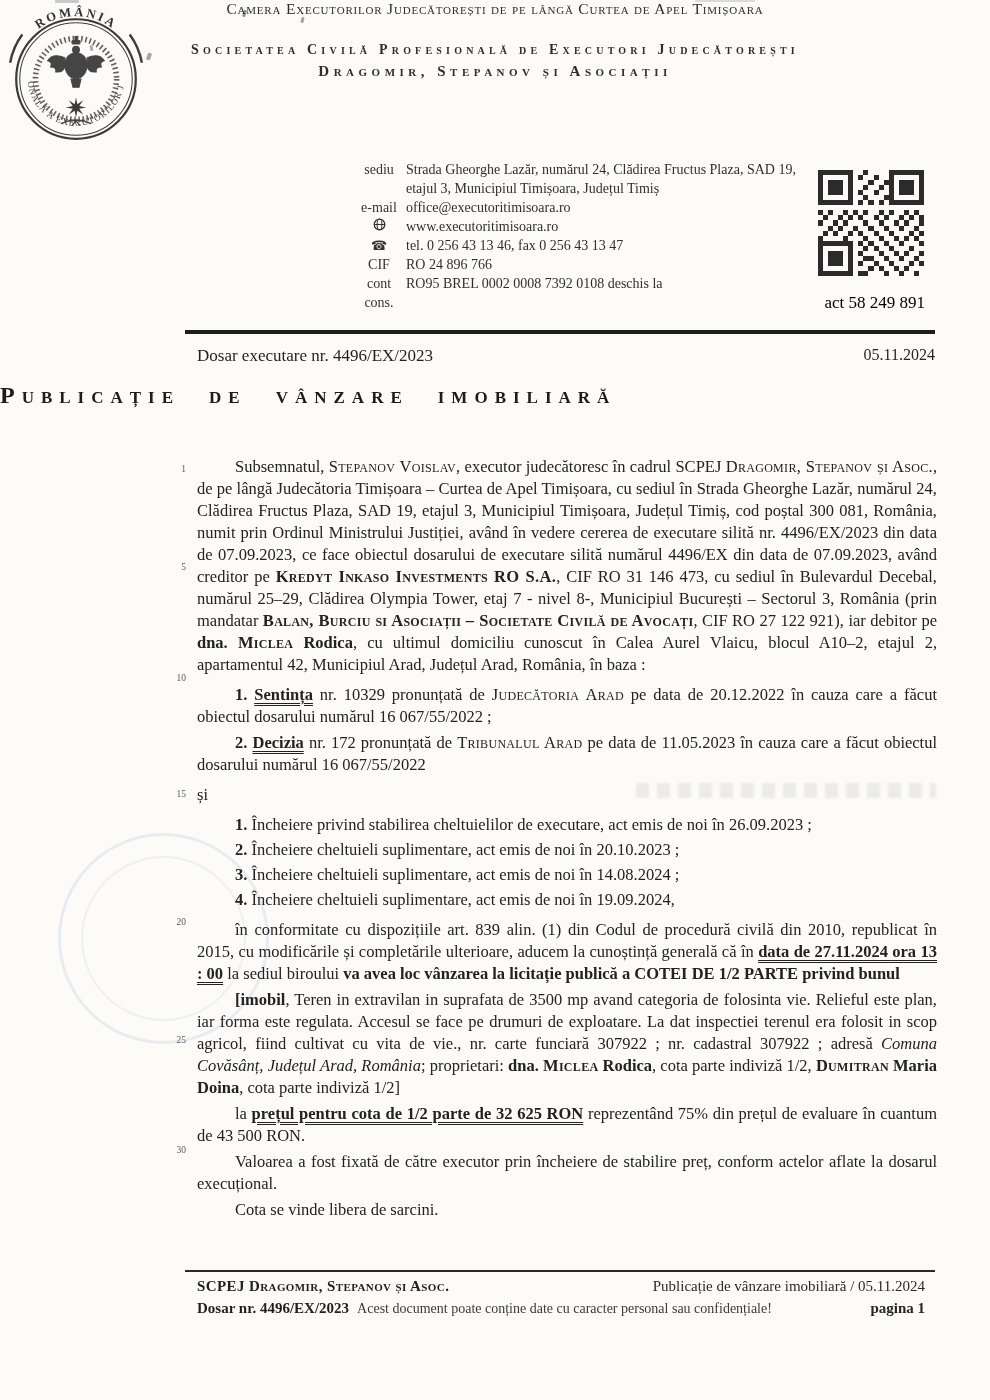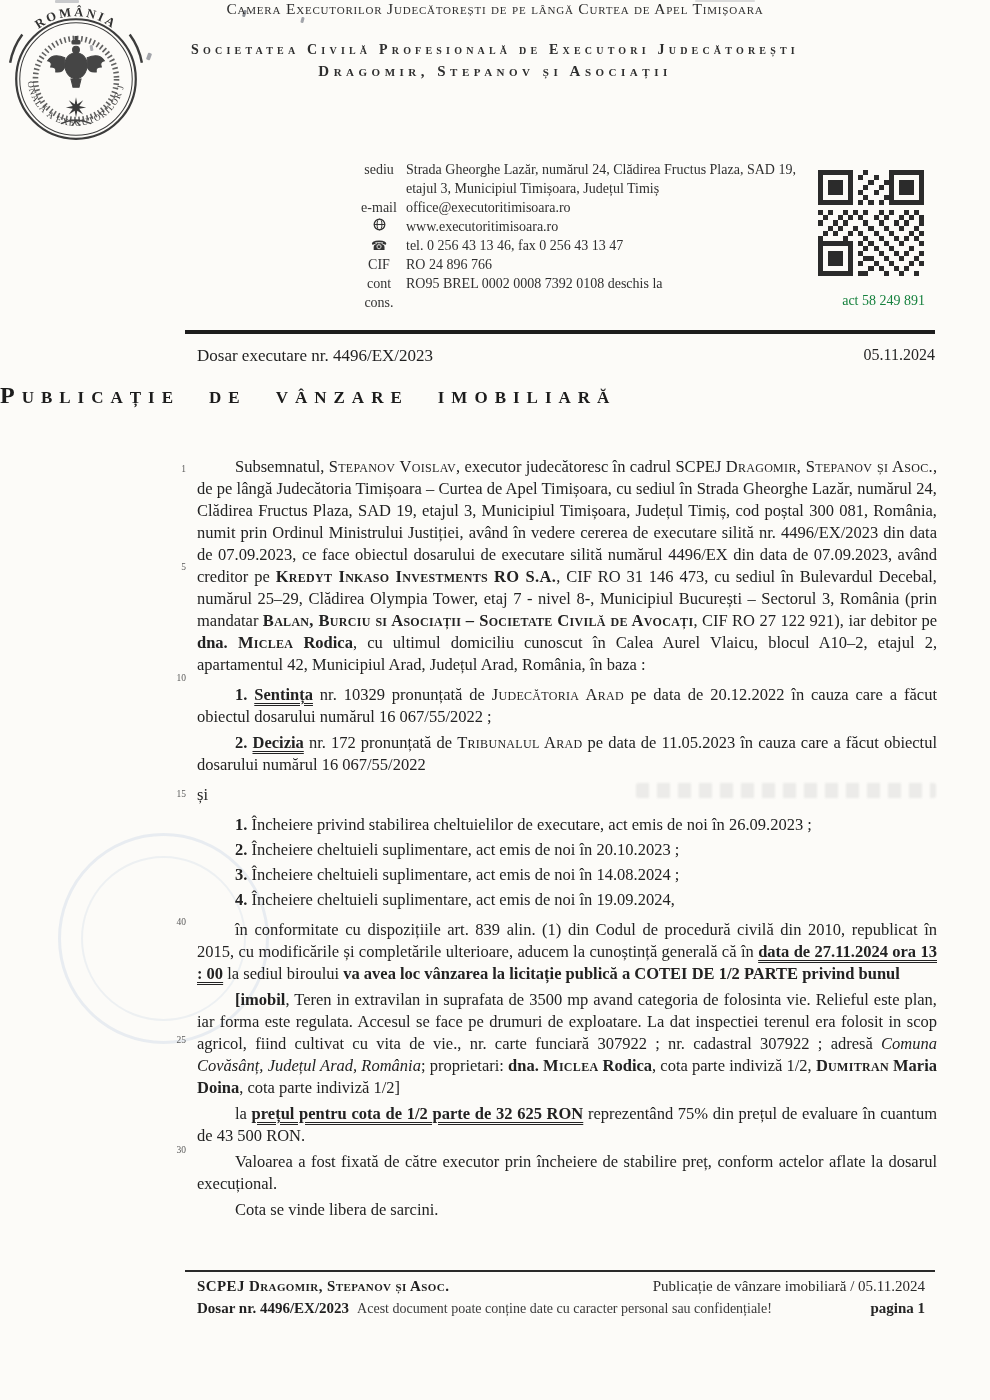--- a/index.html
+++ b/index.html
@@ -15,21 +15,21 @@
   .hdr .l2{font-size:14px; font-variant:small-caps; font-weight:bold; letter-spacing:4.2px; margin-top:24px;}
   .hdr .l3{font-size:15px; font-variant:small-caps; font-weight:bold; letter-spacing:4.5px; margin-top:5px;}
   
   .seal{position:absolute; left:186; top:156; width:152px; height:152px;}
   .contact{position:absolute; left:356px; top:160px; width:440px; font-size:14px; line-height:19px; color:#2f2f2f;}
   .c-row{display:flex;}
   .c-label{width:46px; flex:0 0 46px; text-align:center; color:#333;}
   .c-val{flex:1; padding-left:4px;}
   .c-icon{display:inline-block; line-height:19px; font-size:13px; color:#333;}
   .qr{position:absolute; left:815px; top:167px; width:112px; height:112px;}
-  .qr-caption{position:absolute; left:725px; top:293px; width:200px; text-align:right; font-size:14px; color:#15803d;}
+  .qr-caption{position:absolute; left:725px; top:293px; width:200px; text-align:right; font-size:17px; color:#000000;}
   
   .rule-thick{position:absolute; left:185px; top:330px; width:750px; height:4px; background:#1d1d1d;}
   .meta-dosar{position:absolute; left:197px; top:346px; font-size:17px; color:#1f1f1f;}
   .meta-date{position:absolute; left:735px; top:346px; width:200px; text-align:right; font-size:16px;}
   .doc-title{position:absolute; left:0; top:382px; width:990px; text-align:left;
     font-size:24px; font-weight:bold; font-variant:small-caps; letter-spacing:7px; word-spacing:16px; color:#1c1c1c;}
   
   .body{position:absolute; left:197px; top:456px; width:740px;
     font-size:16.5px; line-height:22px; text-align:justify; color:#222;}
   .body p{margin:0 0 4px 0; text-indent:38px;}
@@ -177,21 +177,21 @@
   <div class="rule-thick"></div>
   <div class="meta-dosar">Dosar executare nr. 4496/EX/2023</div>
   <div class="meta-date">05.11.2024</div>
 
   <div class="doc-title">Publicație  de  vânzare  imobiliară</div>
 
   <span class="ln" style="top:464px">1</span>
   <span class="ln" style="top:562px">5</span>
   <span class="ln" style="top:673px">10</span>
   <span class="ln" style="top:789px">15</span>
-  <span class="ln" style="top:917px">40</span>
+  <span class="ln" style="top:917px">20</span>
   <span class="ln" style="top:1035px">25</span>
   <span class="ln" style="top:1145px">30</span>
 
   <div class="body">
     <p><span>Subsemnatul, </span><span class="sc">Stepanov Voislav</span><span>, executor judecătoresc în cadrul SCPEJ </span><span class="sc">Dragomir, Stepanov și Asoc.</span><span>, de pe lângă Judecătoria Timișoara – Curtea de Apel Timișoara, cu sediul în Strada Gheorghe Lazăr, numărul 24, Clădirea Fructus Plaza, SAD 19, etajul 3, Municipiul Timișoara, Județul Timiș, cod poștal 300 081, România, numit prin Ordinul Ministrului Justiției, având în vedere cererea de executare silită nr. 4496/EX/2023 din data de 07.09.2023, ce face obiectul dosarului de executare silită numărul 4496/EX din data de 07.09.2023, având creditor pe </span><span class="bsc">Kredyt Inkaso Investments RO S.A.</span><span>, CIF RO 31 146 473, cu sediul în Bulevardul Decebal, numărul 25–29, Clădirea Olympia Tower, etaj 7 - nivel 8-, Municipiul București – Sectorul 3, România (prin mandatar </span><span class="bsc">Balan, Burciu si Asociații – Societate Civilă de Avocați</span><span>, CIF RO 27 122 921), iar debitor pe </span><span class="b">dna. </span><span class="bsc">Miclea</span><span class="b"> Rodica</span><span>, cu ultimul domiciliu cunoscut în Calea Aurel Vlaicu, blocul A10–2, etajul 2, apartamentul 42, Municipiul Arad, Județul Arad, România, în baza :</span></p>
 
     <p class="gap-top"><span class="b">1. </span><span class="b u2">Sentința</span><span> nr. 10329 pronunțată de </span><span class="sc">Judecătoria Arad</span><span> pe data de 20.12.2022 în cauza care a făcut obiectul dosarului numărul 16 067/55/2022 ;</span></p>
 
     <p><span class="b">2. </span><span class="b u2">Decizia</span><span> nr. 172 pronunțată de </span><span class="sc">Tribunalul Arad</span><span> pe data de 11.05.2023 în cauza care a făcut obiectul dosarului numărul 16 067/55/2022</span></p>
 

